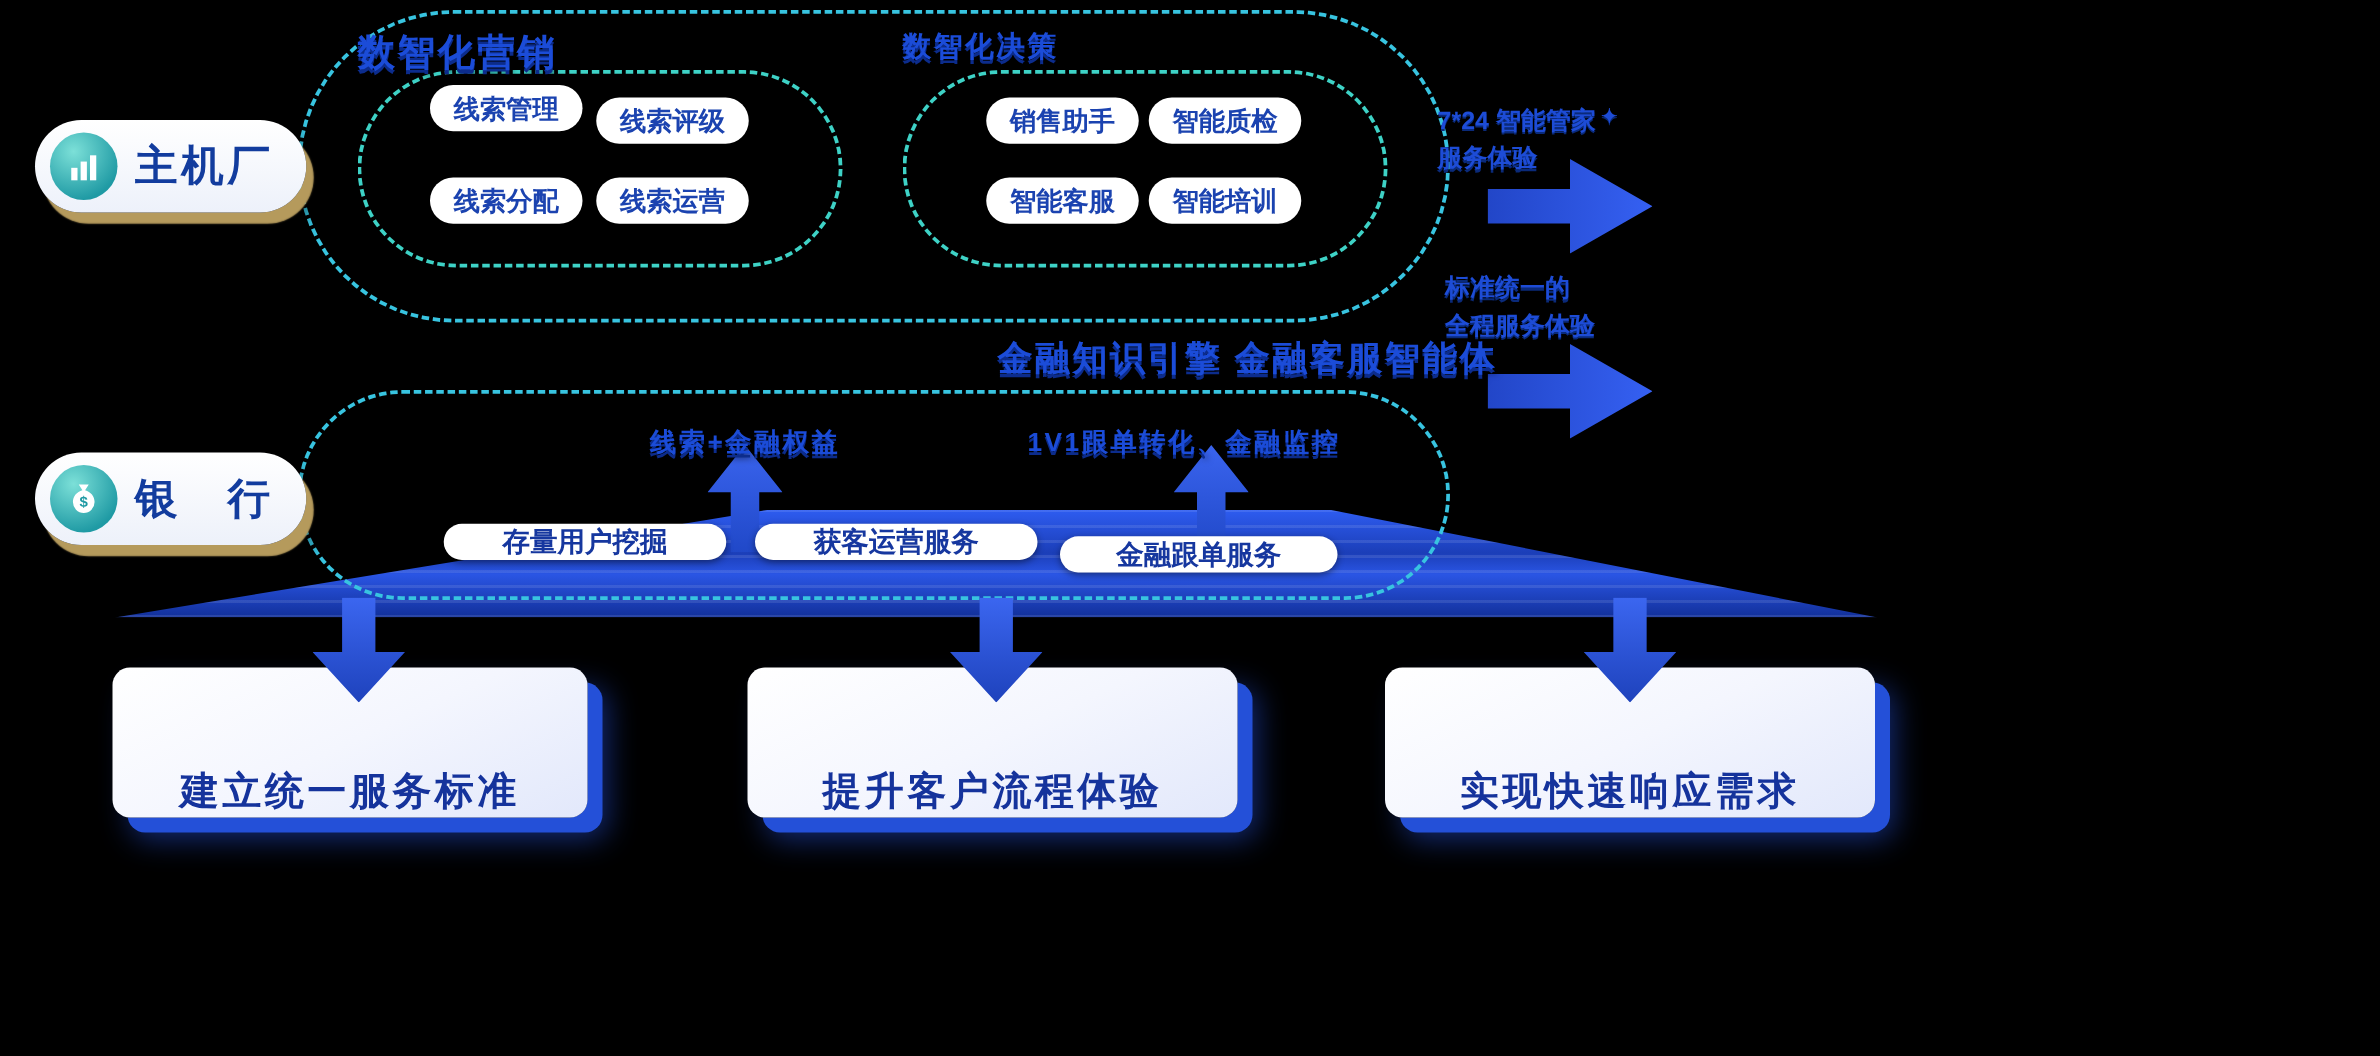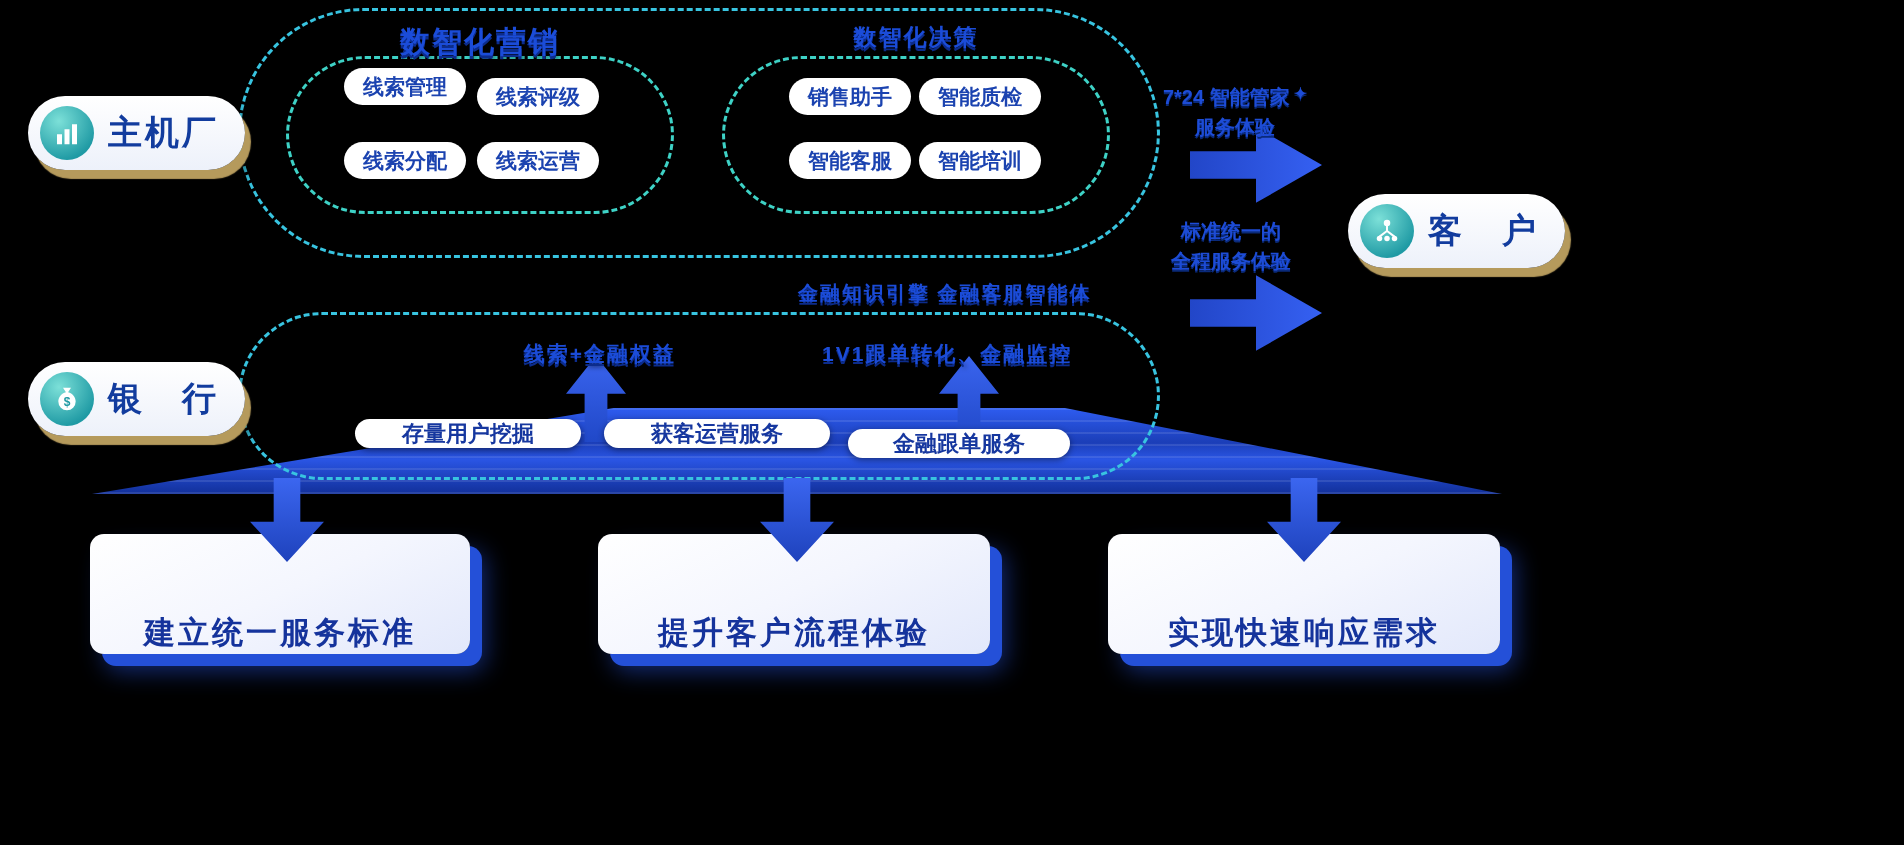--- a/index.html
+++ b/index.html
@@ -7,21 +7,21 @@
   #stage{position:relative;width:1904px;height:845px;background:#000;overflow:hidden;
          font-family:"Liberation Sans",sans-serif}
 
   
   .dash{position:absolute;border:3px dashed #38c4e0;background:transparent;z-index:3}
   .dash.inner{border-color:#3ed2c6}
 
   
   .title3d{position:absolute;font-weight:800;color:#1b4cd8;
            text-shadow:0 3px 0 #0c2c8c,2px 4px 5px rgba(0,0,0,.55);
-           text-align:center;letter-spacing:2px;white-space:nowrap;z-index:4}
+           text-align:left;letter-spacing:2px;white-space:nowrap;z-index:4}
 
   
   .spill{position:absolute;width:122px;height:37px;background:#fff;border-radius:19px;
          display:flex;align-items:center;justify-content:center;
          font-size:21px;font-weight:700;color:#1b43b0;
          box-shadow:0 2px 5px rgba(0,0,0,.4);z-index:4;white-space:nowrap}
   .bpill{position:absolute;height:29px;background:#fff;border-radius:21px;
          display:flex;align-items:center;justify-content:center;
          font-size:22px;font-weight:700;color:#16379f;
          box-shadow:0 2px 6px rgba(0,0,0,.45);z-index:5;white-space:nowrap}
@@ -56,21 +56,21 @@
 
   
   .goal-card{position:absolute;height:120px;border-radius:14px;z-index:5;
              background:linear-gradient(155deg,#ffffff 0%,#f4f6fe 50%,#e2e8fb 100%);
              box-shadow:12px 12px 0 #2450d8, 15px 17px 24px rgba(36,80,216,.55);
              display:flex;align-items:flex-end;justify-content:center}
   .goal-card span{font-size:31px;font-weight:800;color:#15339c;letter-spacing:3px;white-space:nowrap}
 
   
   .arrow-label{position:absolute;font-size:20px;font-weight:800;color:#1d4cd6;
-               text-shadow:0 2px 0 #0a2a7a;text-align:center;line-height:1.5;
+               text-shadow:0 2px 0 #0a2a7a;line-height:1.5;
                z-index:4;white-space:nowrap}
   .sparkle{font-size:16px;vertical-align:top;margin-left:4px}
 </style>
 </head>
 <body>
 
 <div id="stage">
 
   <div class="dash" style="left:238px;top:8px;width:922px;height:250px;border-radius:128px"></div>
 
@@ -81,21 +81,21 @@
   <div class="spill" style="left:344px;top:142px">线索分配</div>
   <div class="spill" style="left:477px;top:142px">线索运营</div>
 
   <div class="dash inner" style="left:722px;top:56px;width:388px;height:158px;border-radius:80px"></div>
   <div class="title3d" style="left:722px;top:22px;width:388px;font-size:23px">数智化决策</div>
   <div class="spill" style="left:789px;top:78px">销售助手</div>
   <div class="spill" style="left:919px;top:78px">智能质检</div>
   <div class="spill" style="left:789px;top:142px">智能客服</div>
   <div class="spill" style="left:919px;top:142px">智能培训</div>
 
-  <div class="title3d" style="left:798px;top:280px;font-size:20px">金融知识引擎  金融客服智能体</div>
+  <div class="title3d" style="left:798px;top:268px;font-size:28px">金融知识引擎  金融客服智能体</div>
 
   <div class="dash" style="left:238px;top:312px;width:922px;height:168px;border-radius:88px"></div>
   <div class="title3d" style="left:520px;top:340px;width:160px;font-size:21px">线索+金融权益</div>
   <div class="title3d" style="left:822px;top:340px;width:236px;font-size:21px">1V1跟单转化、金融监控</div>
 
   <div class="up-arrow" style="left:566px;top:356px"></div>
   <div class="up-arrow" style="left:939px;top:356px"></div>
 
   <div class="bpill" style="left:355px;top:419px;width:226px">存量用户挖掘</div>
   <div class="bpill" style="left:604px;top:419px;width:226px">获客运营服务</div>
@@ -144,27 +144,14 @@
   <div class="actor" style="left:28px;top:362px">
     <span class="actor-icon">
       <svg width="32" height="32" viewBox="0 0 24 24">
         <path d="M9 3.5h6l-2.2 3.4c3.4.9 5.7 3.7 5.7 7A6.5 6.5 0 0 1 12 20.5 6.5 6.5 0 0 1 5.5 13.9c0-3.3 2.3-6.1 5.7-7z" fill="#fff"></path>
         <text x="12" y="17" text-anchor="middle" font-size="9" font-weight="bold" fill="#1f9aa4">$</text>
       </svg>
     </span>
     <span class="actor-label">银　行</span>
   </div>
 
-  <div class="actor" style="left:1348px;top:194px">
-    <span class="actor-icon">
-      <svg width="30" height="30" viewBox="0 0 24 24">
-        <circle cx="12" cy="5.5" r="2.6" fill="#fff"></circle>
-        <rect x="11.2" y="8" width="1.6" height="4" fill="#fff"></rect>
-        <path d="M6 16.5 L12 12 L18 16.5" stroke="#fff" stroke-width="1.6" fill="none"></path>
-        <circle cx="6" cy="18" r="2.2" fill="#fff"></circle>
-        <circle cx="12" cy="18" r="2.2" fill="#fff"></circle>
-        <circle cx="18" cy="18" r="2.2" fill="#fff"></circle>
-      </svg>
-    </span>
-    <span class="actor-label">客　户</span>
-  </div>
 
 </div>
 
 </body></html>

